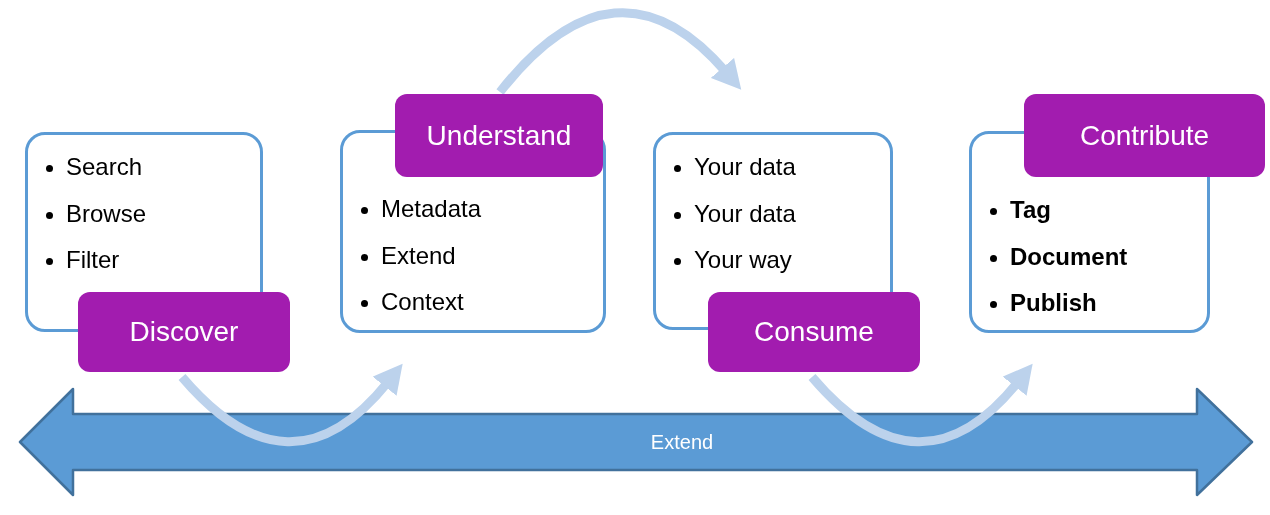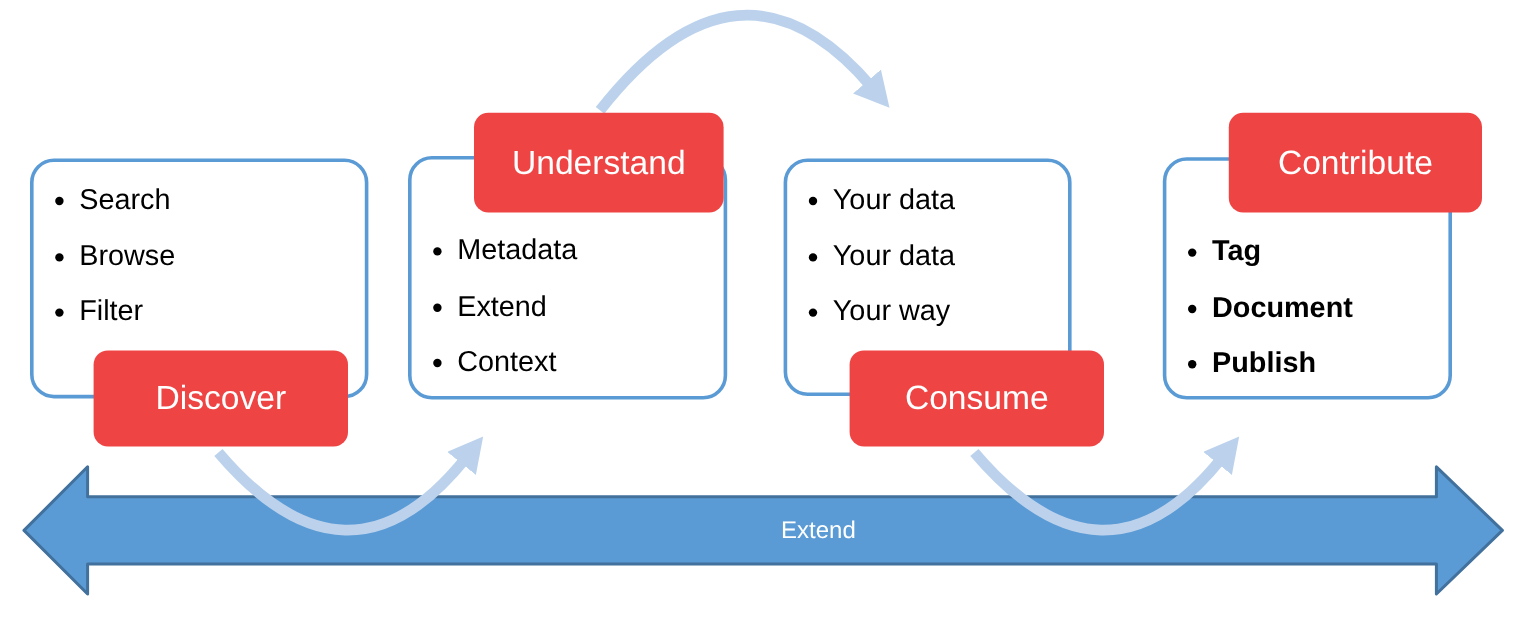--- a/index.html
+++ b/index.html
@@ -33,45 +33,45 @@
     padding-left: 38px;
     list-style: disc;
     color: #000000;
     font-size: 24px;
     line-height: 46.5px;
   }
   .card ul li { color: #000000; }
   .card ul li::marker { color: #000000; font-size: 22px; }
   .step-label {
     position: absolute;
-    background: #ef4444;
+    background: #a21caf;
     border-radius: 12px;
     color: #ffffff;
     font-size: 28px;
     display: flex;
     align-items: center;
     justify-content: center;
     box-sizing: border-box;
   }
   
-  #card-discover   { left: 25px;  top: 132px; width: 282px; height: 200px; }
+  #card-discover   { left: 25px;  top: 132px; width: 238px; height: 200px; }
   #card-discover ul { margin-top: 9px; }
   #label-discover  { left: 78px;  top: 292px; width: 212px; height: 80px; }
   
   #card-understand { left: 340px; top: 130px; width: 266px; height: 203px; }
   #card-understand ul { margin-top: 53px; }
   #label-understand{ left: 395px; top: 94px;  width: 208px; height: 83px; }
   
   #card-consume    { left: 653px; top: 132px; width: 240px; height: 198px; }
   #card-consume ul { margin-top: 9px; }
   #label-consume   { left: 708px; top: 292px; width: 212px; height: 80px; }
   
   #card-contribute { left: 969px; top: 131px; width: 241px; height: 202px; }
   #card-contribute ul { margin-top: 53px; font-weight: bold; }
-  #label-contribute{ left: 1024px; top: 94px; width: 211px; height: 83px; }
+  #label-contribute{ left: 1024px; top: 94px; width: 241px; height: 83px; }
 
   .extend-label {
     position: absolute;
     left: 0;
     top: 414px;
     width: 1270px;
     height: 56px;
     display: flex;
     align-items: center;
     justify-content: center;

